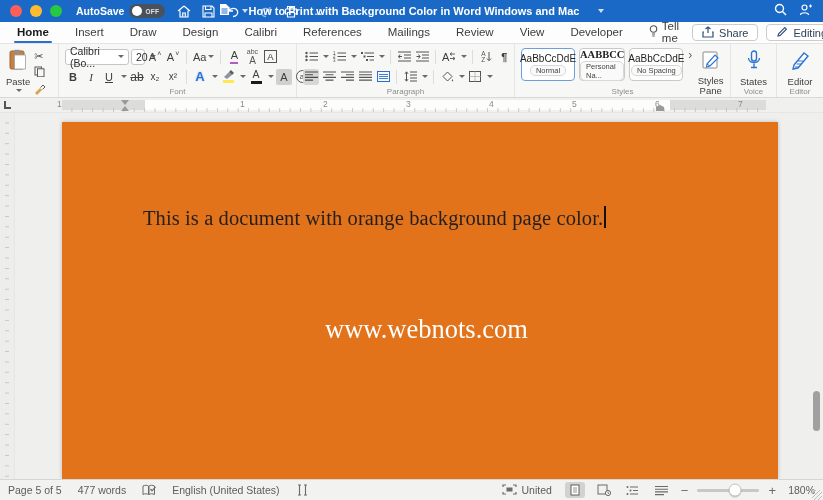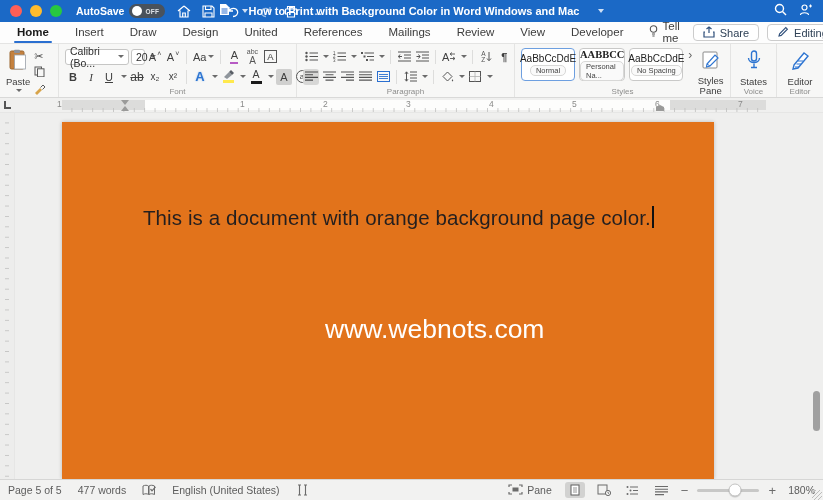--- a/index.html
+++ b/index.html
@@ -84,21 +84,21 @@
   .ind-first { left:121px; top:2px; border-top:5px solid #9a9a99; }
   .ind-hang { left:121px; top:8px; border-bottom:5px solid #9a9a99; }
   .ind-right { position:absolute; left:656px; top:7px; width:8px; height:6px; background:#9a9a99;
     clip-path:polygon(0 100%, 0 35%, 50% 0, 100% 35%, 100% 100%); }
 
   
   .canvas { flex:1 1 auto; position:relative; background:#efefee; overflow:hidden; }
   .vruler { position:absolute; left:0; top:0; bottom:0; width:15px; background:#ededec;
     background-image:repeating-linear-gradient(to bottom, transparent 0 9.4px, #c6c6c5 9.4px 10.4px);
     background-size:4px 10.4px; background-repeat:repeat-y; background-position:5px 0; border-right:1px solid #e6e6e5; }
-  .page { position:absolute; left:62px; width:652px; top:9px; bottom:0; box-shadow:0 0 4px rgba(0,0,0,.22); }
+  .page { position:absolute; left:62px; width:716px; top:9px; bottom:0; box-shadow:0 0 4px rgba(0,0,0,.22);font-family:Liberation Serif, serif; }
   .doc-line { position:absolute; left:81px; top:84px; font-size:20.5px; color:#241f1f; white-space:nowrap; letter-spacing:.1px; }
   .caret { display:inline-block; width:2px; height:22px; background:#111; vertical-align:-3px; margin-left:1px; }
   .watermark { position:absolute; left:263px; top:192px; font-size:26.5px; color:#ffffff; white-space:nowrap; }
   .scrollthumb { position:absolute; right:3px; top:278px; width:7px; height:40px; border-radius:4px; background:#a0a0a0; }
 
   
   .statusbar { height:21px; flex:0 0 21px; background:#f2f2f1; border-top:1px solid #d6d6d5;
     display:flex; align-items:center; font-size:10.5px; color:#5c5c5c; padding:0 8px; }
   .sb-item { margin-right:16px; display:flex; align-items:center; gap:4px; }
   .sb-right { margin-left:auto; display:flex; align-items:center; gap:9px; }
@@ -178,21 +178,21 @@
           </svg></span>
     </div>
   </div>
 
   <div class="tabbar">
     <div class="tabs">
       <span class="tab active">Home</span>
       <span class="tab">Insert</span>
       <span class="tab">Draw</span>
       <span class="tab">Design</span>
-      <span class="tab">United</span>
+      <span class="tab">Calibri</span>
       <span class="tab">References</span>
       <span class="tab">Mailings</span>
       <span class="tab">Review</span>
       <span class="tab">View</span>
       <span class="tab">Developer</span>
       <span class="tab tab-tellme">
         <span><svg width="9" height="12" viewBox="0 0 9 12">
               <circle cx="4.5" cy="4" r="3.2" fill="none" stroke="#555" stroke-width="1.1"></circle>
               <path d="M3 9 h3 M3.4 11 h2.2" stroke="#555" stroke-width="1.1"></path>
             </svg></span>
@@ -532,21 +532,21 @@
         <svg width="13" height="12" viewBox="0 0 13 12">
           <path d="M2 1 H5 M3.5 1 V11 M2 11 H5 M8 1 H11 M9.5 1 V11 M8 11 H11" stroke="#6b6b6b" stroke-width="1.1" fill="none"></path>
         </svg>
       </span>
     <div class="sb-right">
       <span class="sb-item" style="margin-right:4px;">
         <span><svg width="15" height="11" viewBox="0 0 15 11">
               <path d="M1 3 V1 H4 M11 1 H14 V3 M14 8 V10 H11 M4 10 H1 V8" fill="none" stroke="#6b6b6b" stroke-width="1.2"></path>
               <rect x="4.5" y="3.5" width="6" height="4" fill="#6b6b6b"></rect>
             </svg></span>
-        <span>Pane</span>
+        <span>United</span>
       </span>
       <span class="viewbtn active">
           <svg width="12" height="12" viewBox="0 0 12 12">
             <rect x="2" y="1" width="8" height="10" fill="#fff" stroke="#5f5f5f" stroke-width="1"></rect>
             <path d="M4 4 H8 M4 6 H8 M4 8 H8" stroke="#8a8a8a" stroke-width="0.9"></path>
           </svg>
         </span>
       <span class="viewbtn">
           <svg width="14" height="12" viewBox="0 0 14 12">
             <rect x="1" y="1" width="9" height="9" fill="none" stroke="#6b6b6b" stroke-width="1"></rect>

